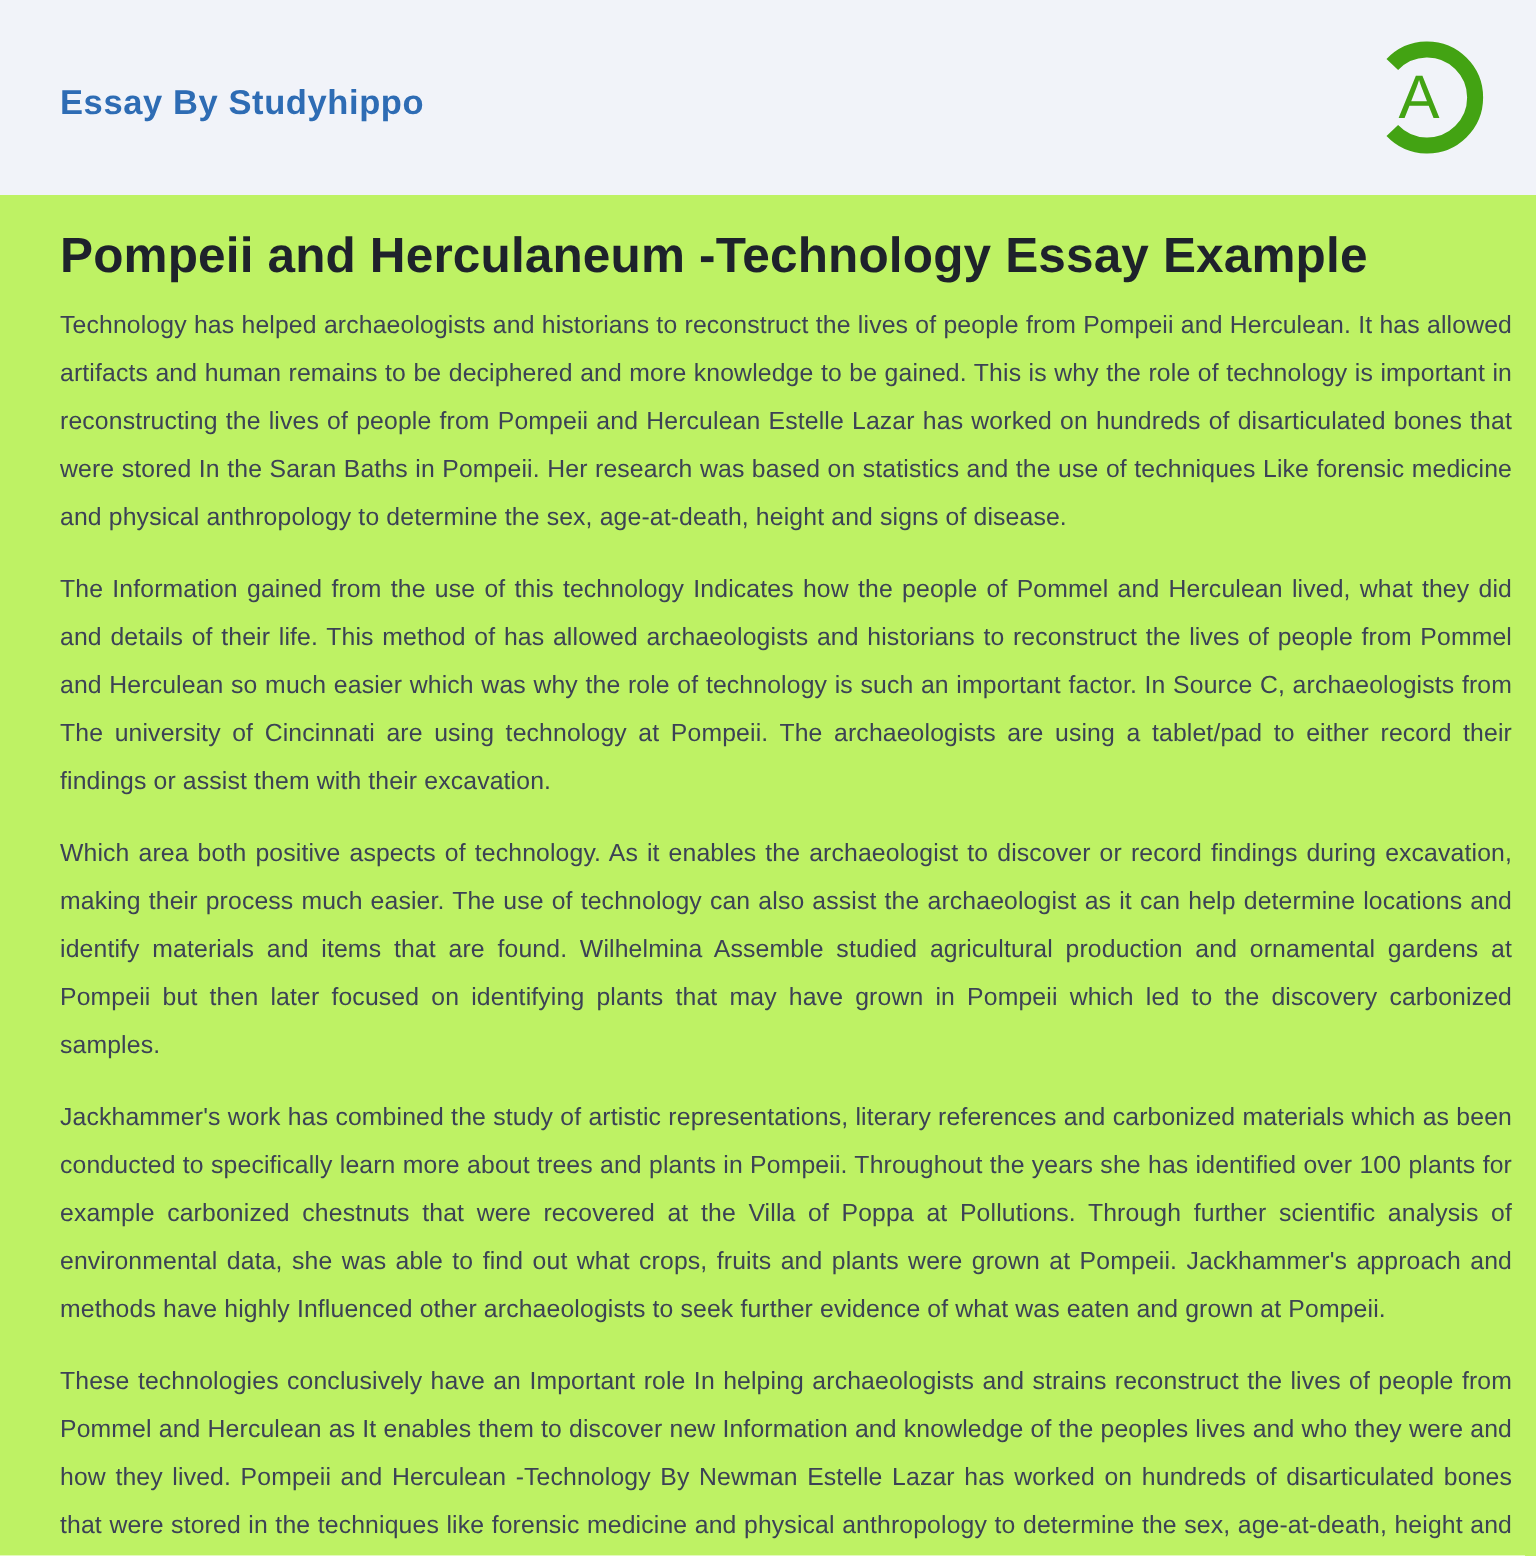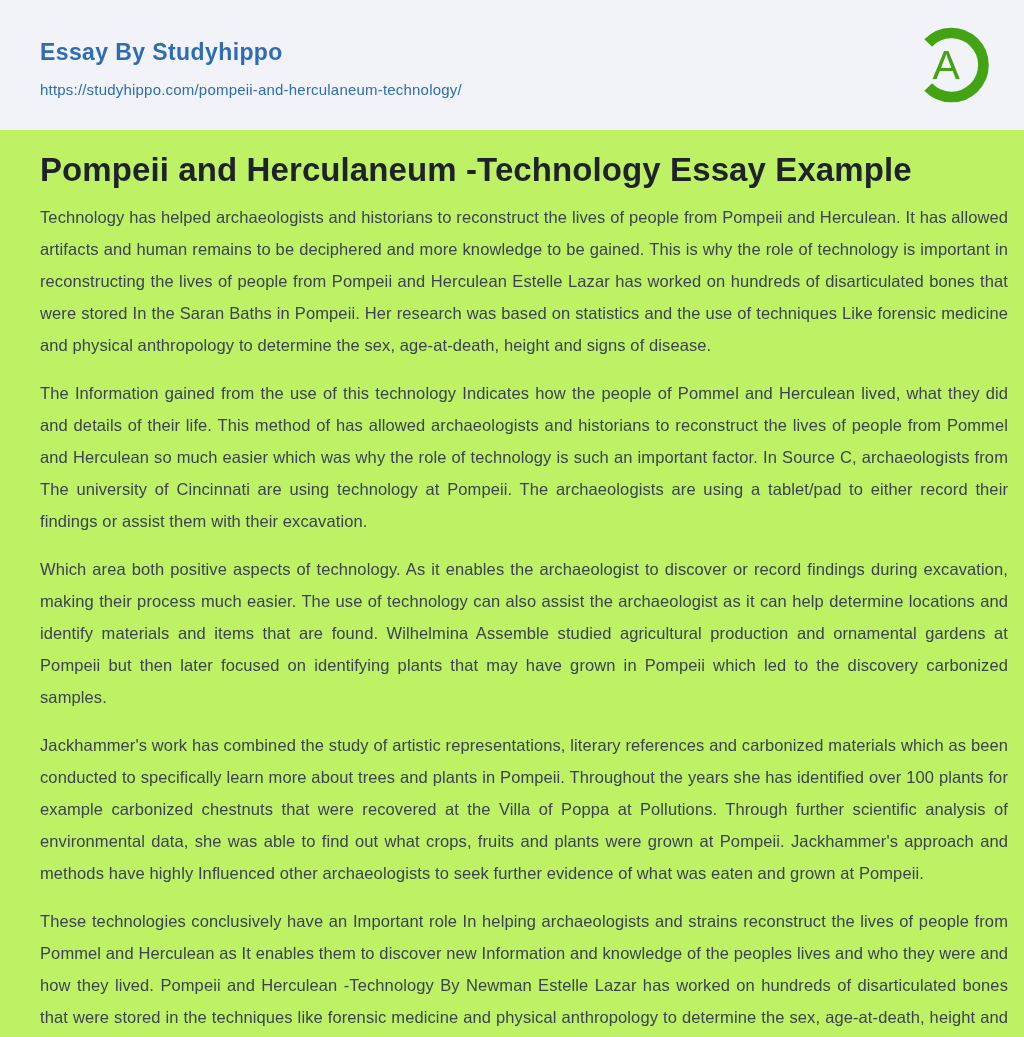--- a/index.html
+++ b/index.html
@@ -63,21 +63,20 @@
   }
 </style>
 </head>
 <body>
 
 <div class="page">
 
   <div class="header">
     <div class="header-text">
       <div class="site-title">Essay By Studyhippo</div>
-      <a class="page-url">https://studyhippo.com/pompeii-and-herculaneum-technology/</a>
     </div>
 
     <svg class="logo" viewBox="0 0 100 100" xmlns="http://www.w3.org/2000/svg">
       <path d="M 22.2 23.2 A 39 39 0 1 1 22.2 76.8" fill="none" stroke="#43a313" stroke-width="13" stroke-linecap="butt"></path>
       <text x="44" y="67" text-anchor="middle" font-family="Liberation Sans, sans-serif" font-size="50" font-weight="400" fill="#43a313">A</text>
     </svg>
   </div>
 
   <div class="content">
     <h1 class="article-title">Pompeii and Herculaneum -Technology Essay Example</h1>

